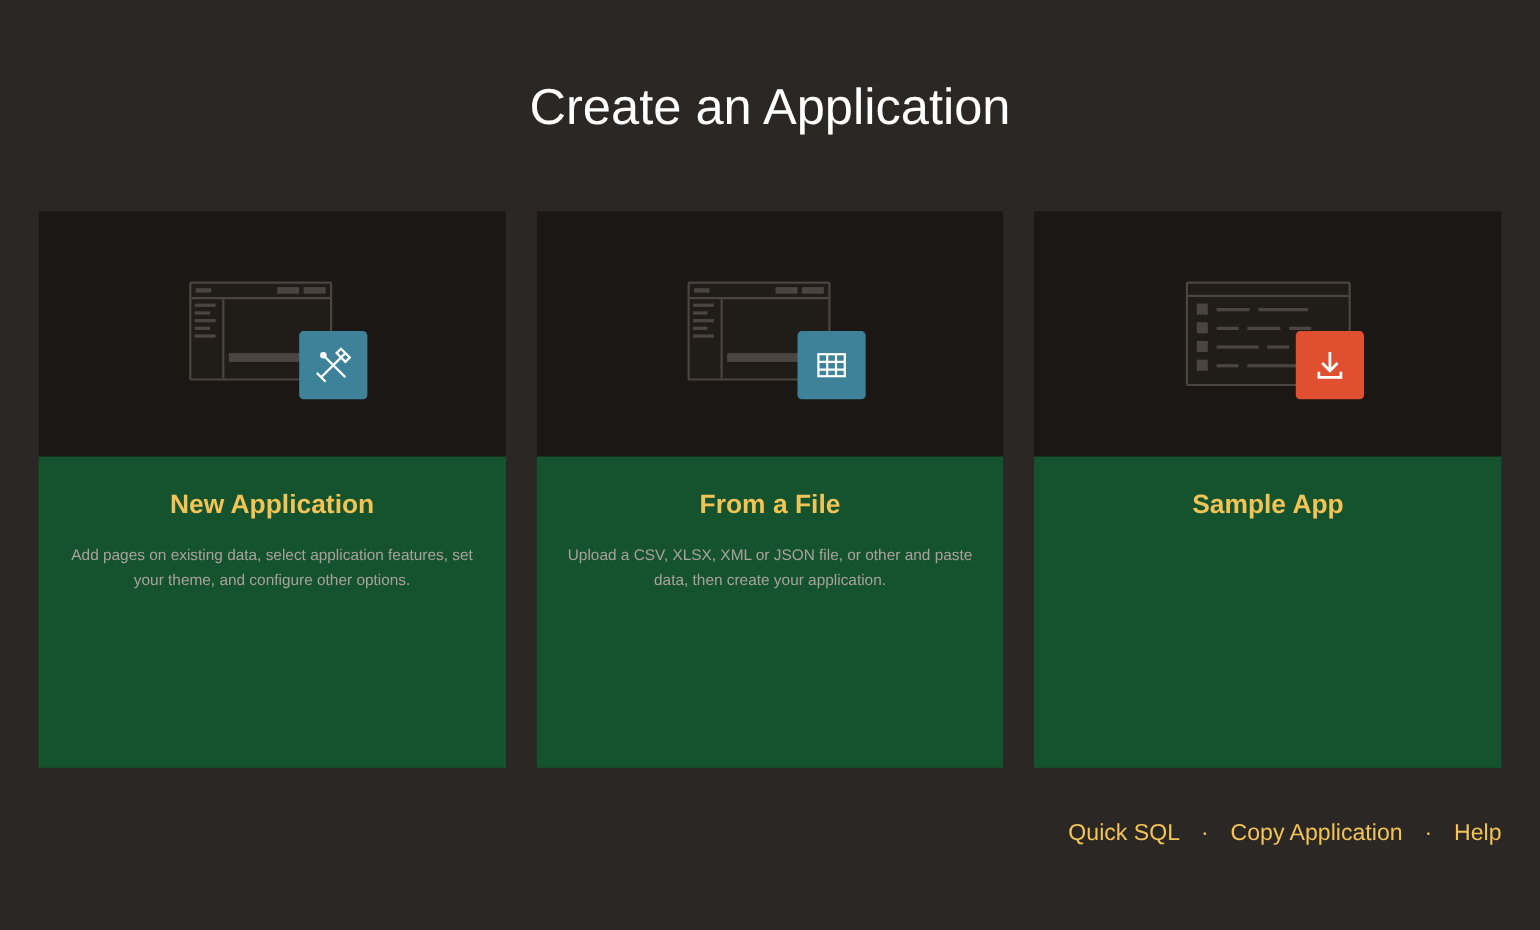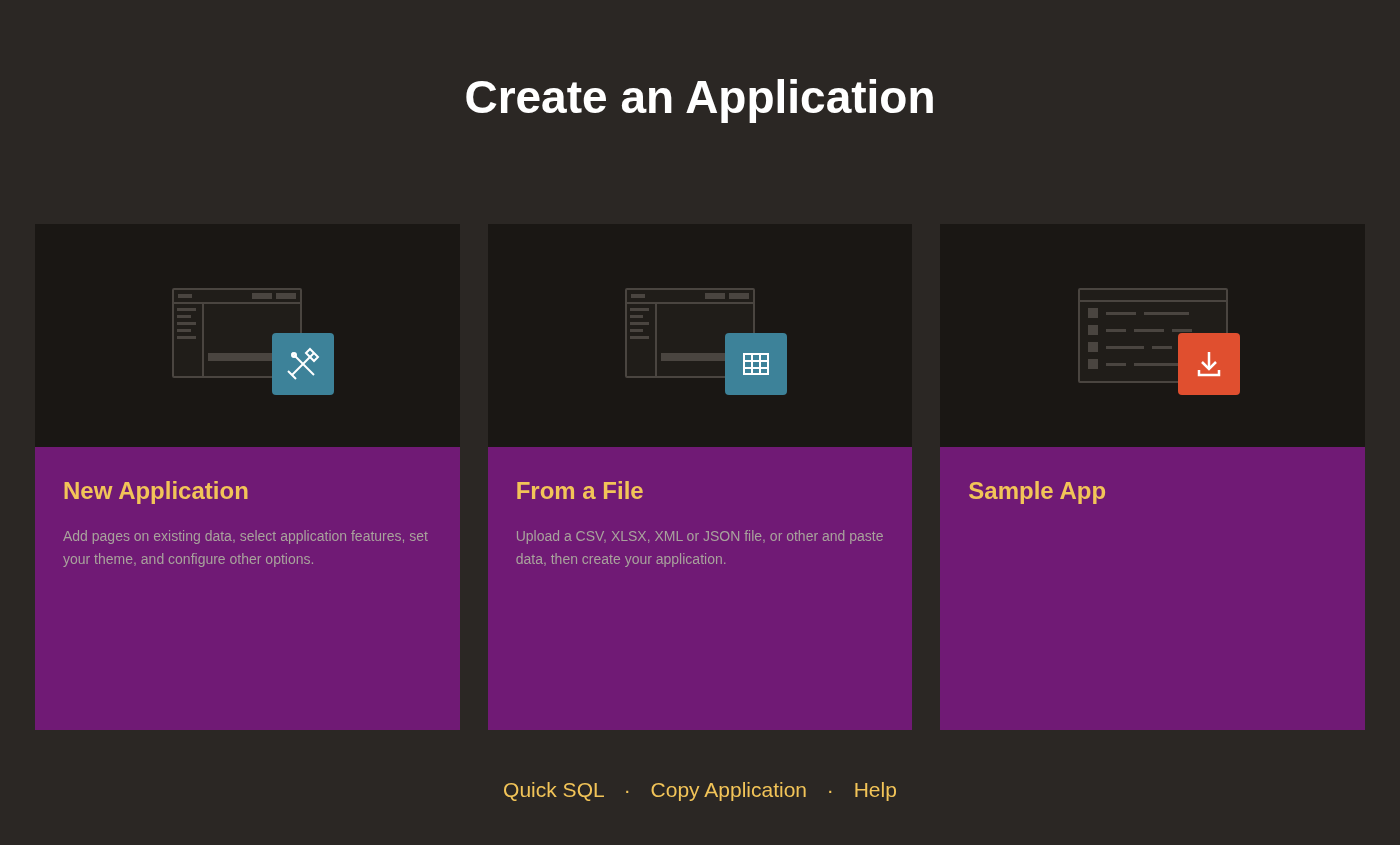--- a/index.html
+++ b/index.html
@@ -16,38 +16,39 @@
       overflow: hidden;
     }
     
     .container {
       padding: 70px 35px 0;
     }
     
     .page-title {
       color: #ffffff;
       font-size: 46px;
-      font-weight: 700;
+      font-weight: 400;
       text-align: center;
-      margin-bottom: 100px;
+      margin-bottom: 68px;
     }
     
     .cards-row {
       display: flex;
       gap: 28px;
       justify-content: center;
     }
     
     .card {
-      background-color: #701a75;
+      background-color: #14532d;
       width: 511px;
       height: 506px;
       cursor: pointer;
       display: flex;
       flex-direction: column;
+      text-align: center;
     }
     
     .card-image-area {
       height: 223px;
       background-color: #1a1714;
       display: flex;
       align-items: center;
       justify-content: center;
       position: relative;
     }
@@ -66,21 +67,21 @@
     
     .card-description {
       color: #a8a29c;
       font-size: 14px;
       line-height: 1.65;
       font-weight: 400;
     }
     
     .footer-links {
       margin-top: 48px;
-      text-align: center;
+      text-align: right;
       color: #f2c458;
       font-size: 21px;
     }
     
     .footer-link {
       color: #f2c458;
       text-decoration: none;
       cursor: pointer;
     }
     

